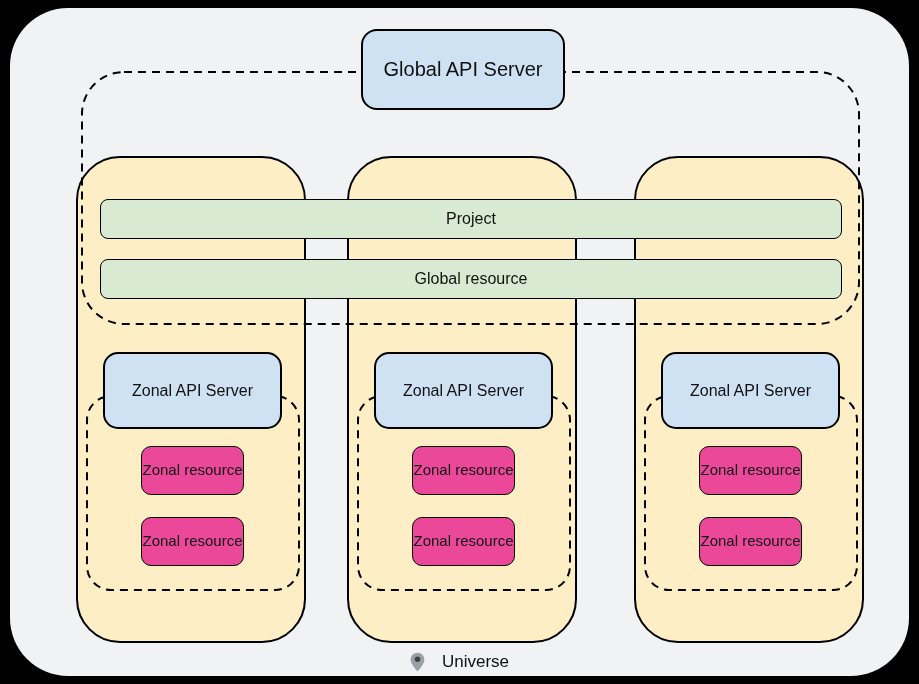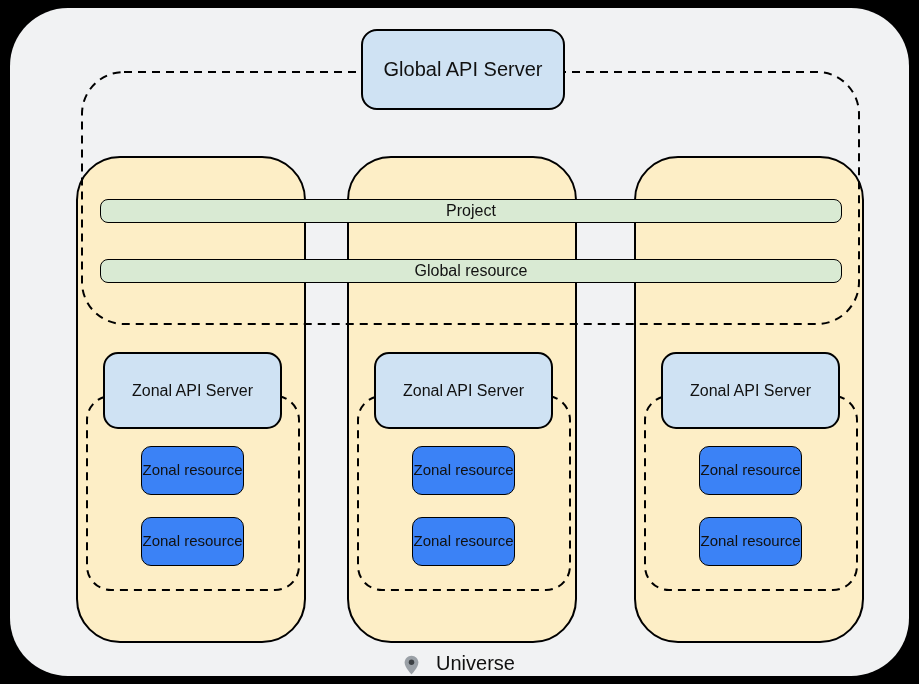--- a/index.html
+++ b/index.html
@@ -34,50 +34,50 @@
   .zone-a{left:66px;}
   .zone-b{left:337px;}
   .zone-c{left:624px;}
 
   
   .global-scope{left:70px;top:62px;width:781px;height:256px;z-index:2;}
   .zone-scope{left:7px;top:236px;width:216px;height:198px;z-index:1;}
 
   
   .bar{
-    left:90px;width:742px;height:24px;z-index:3;
+    left:90px;width:742px;height:40px;z-index:3;
     background:#d9ead3;border:1.5px solid #000;border-radius:8px;
     display:flex;align-items:center;justify-content:center;
     font-size:16px;box-sizing:border-box;
   }
   .bar-project{top:191px;}
   .bar-global-resource{top:251px;}
 
   
   .zonal-api{
     left:25px;top:194px;width:179px;height:77px;z-index:2;
     background:#cfe2f3;border:2px solid #000;border-radius:15px;
     display:flex;align-items:center;justify-content:center;
     font-size:16px;box-sizing:border-box;
   }
 
   
   .zonal-res{
     left:63px;width:103px;height:49px;z-index:2;
-    background:#3b82f6;border:1.5px solid #000;border-radius:10px;
+    background:#ec4899;border:1.5px solid #000;border-radius:10px;
     display:flex;align-items:center;justify-content:center;text-align:center;
     font-size:15px;line-height:1.25;box-sizing:border-box;
   }
   .res-1{top:288px;}
   .res-2{top:359px;}
 
   
   .pin-label{
     display:flex;align-items:flex-end;justify-content:center;gap:17px;
-    font-size:20px;z-index:2;
+    font-size:17px;z-index:2;
   }
   .universe-row{left:0;right:0;top:644px;position:absolute;z-index:3;}
   .pin{flex:0 0 auto;display:block;}
 </style>
 </head>
 <body>
 
 <div class="surface">
 
   <svg class="dashed global-scope" width="781" height="256" viewBox="0 0 781 256">

